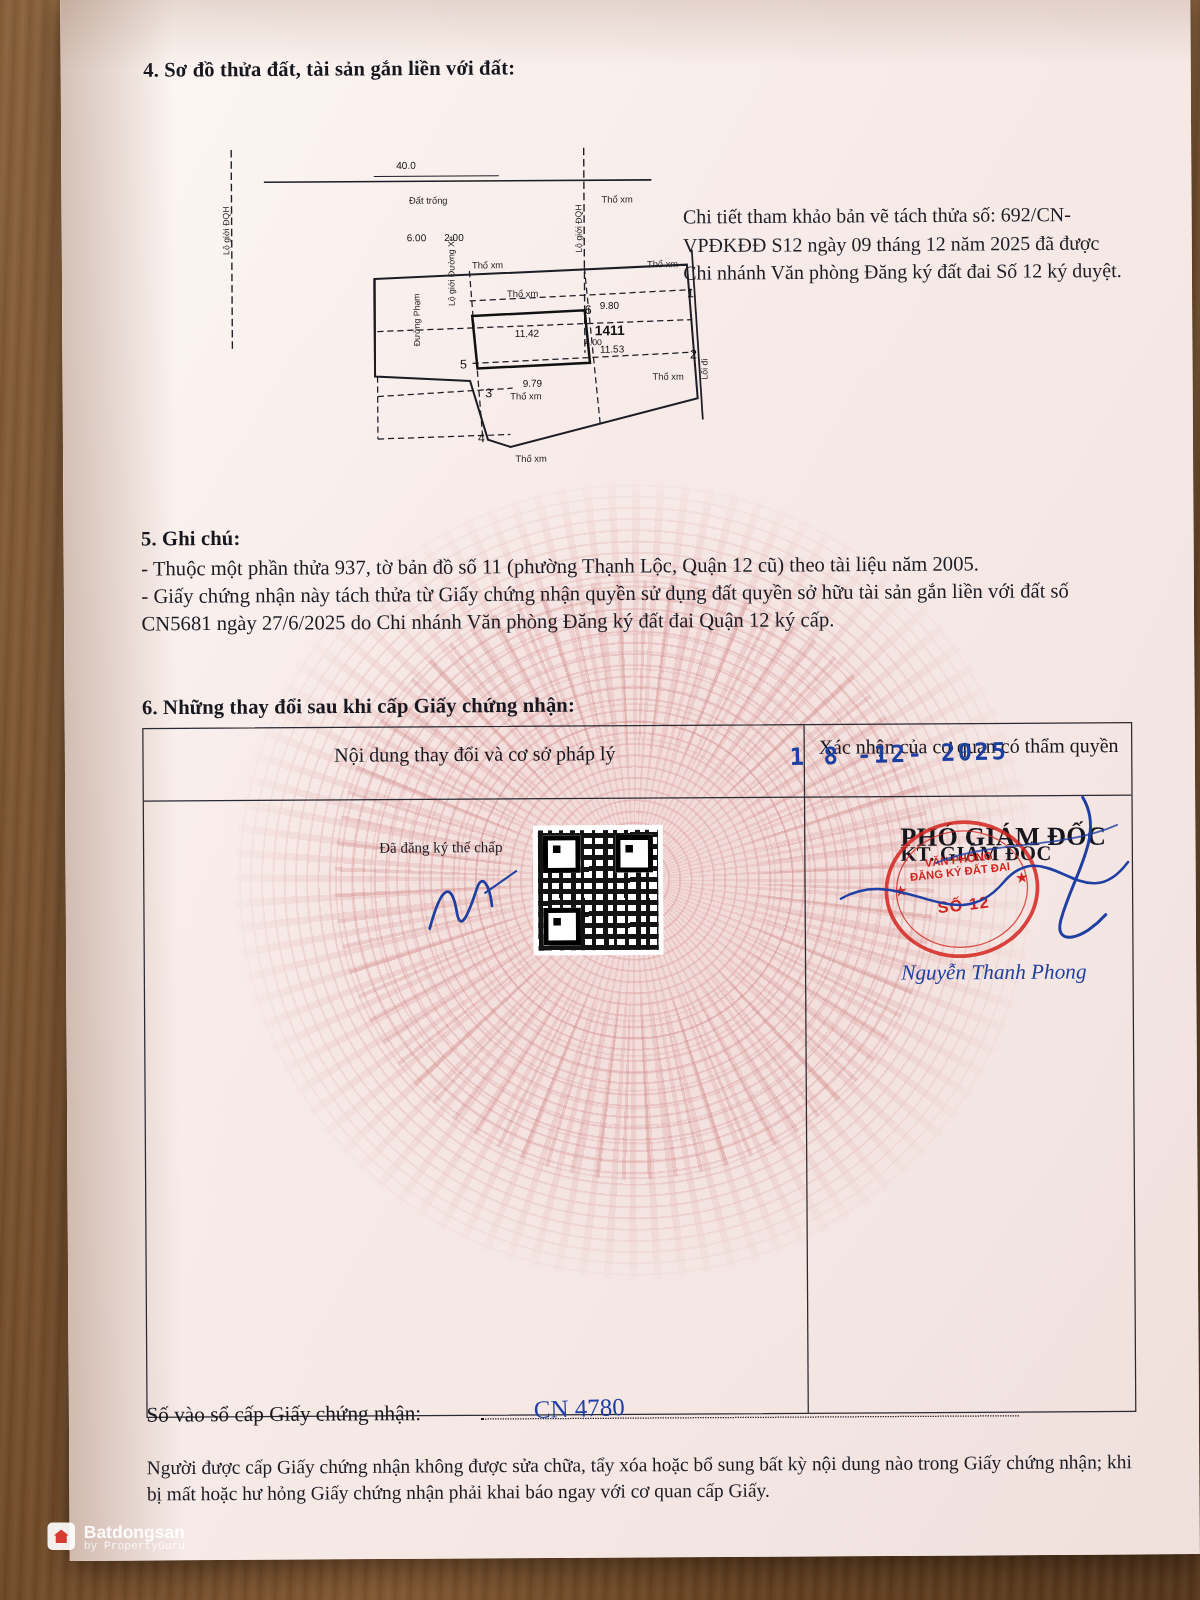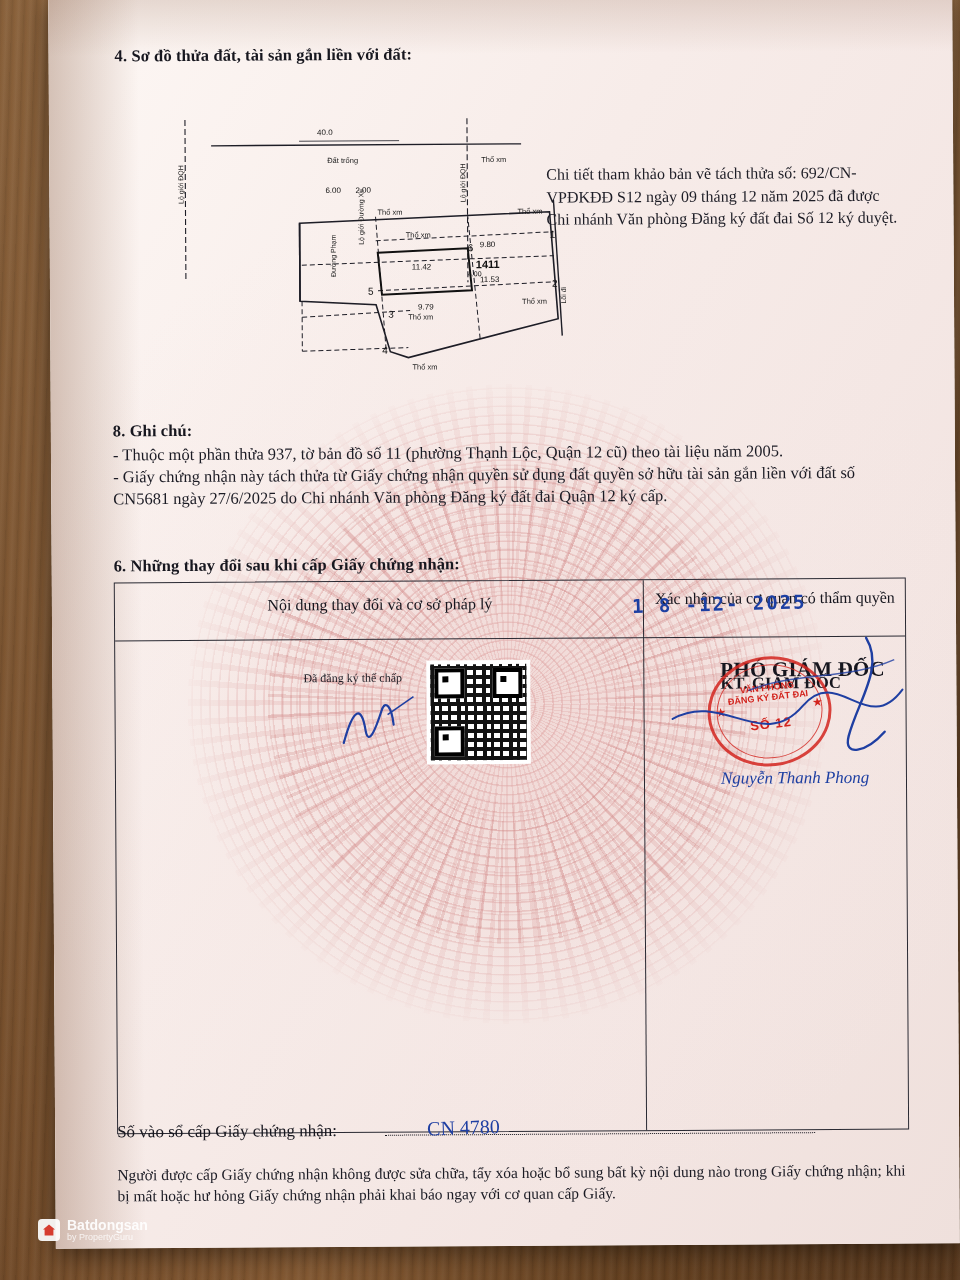--- a/index.html
+++ b/index.html
@@ -171,29 +171,29 @@
     font-family:"Liberation Serif",serif;transform:rotate(-1.5deg);
   }
   #dots{
     position:absolute;left:330px;top:1140px;width:430px;border-bottom:1.6px dotted #16161e;
   }
   #footnote{
     position:absolute;left:62px;top:1168px;width:800px;font-size:15.5px;line-height:1.38;color:#1b1b24;
   }
 
   
-  #wm{position:absolute;left:38px;top:1218px;display:flex;align-items:center;gap:7px;opacity:.92;}
+  #wm{position:absolute;left:38px;top:1218px;display:flex;align-items:flex-start;gap:7px;opacity:.92;}
   #wm .wmicon{
     width:22px;height:22px;border-radius:4px;background:#ffffff;
     display:flex;align-items:center;justify-content:center;
   }
   #wm .wmicon svg{display:block;}
   #wm .wmtext{color:#ffffff;font-family:"Liberation Sans",sans-serif;line-height:1.05;}
   #wm .wm1{font-size:14px;font-weight:bold;}
-  #wm .wm2{font-size:9px;opacity:.85;}
+  #wm .wm2{font-size:9px;opacity:.85;font-family:Liberation Mono, monospace;}
 </style>
 </head>
 <body>
 
 <div class="desk"></div>
 
 <div class="sheet">
   <div class="paperwash"></div>
   <div class="guilloche"></div>
   <div class="guilloche2"></div>
@@ -270,21 +270,21 @@
           <text transform="translate(316,98) rotate(-90)">Lộ giới ĐQH</text>
           <text transform="translate(186,172) rotate(-90)">Đường Phạm</text>
           <text transform="translate(214,140) rotate(-90)">Lộ giới Đường Xe</text>
           <text transform="translate(416,200) rotate(-90)">Lối đi</text>
         </g>
       </svg>
     </div>
 
     <div id="ref-text">Chi tiết tham khảo bản vẽ tách thửa số: 692/CN-VPĐKĐĐ S12 ngày 09 tháng 12 năm 2025 đã được Chi nhánh Văn phòng Đăng ký đất đai Số 12 ký duyệt.</div>
 
-    <div class="hd" id="sec5">8. Ghi chú:</div>
+    <div class="hd" id="sec5">5. Ghi chú:</div>
     <div class="para" id="note-lines">
       <div>- Thuộc một phần thửa 937, tờ bản đồ số 11 (phường Thạnh Lộc, Quận 12 cũ) theo tài liệu năm 2005.</div>
       <div>- Giấy chứng nhận này tách thửa từ Giấy chứng nhận quyền sử dụng đất quyền sở hữu tài sản gắn liền với đất số CN5681 ngày 27/6/2025 do Chi nhánh Văn phòng Đăng ký đất đai Quận 12 ký cấp.</div>
     </div>
 
     <div class="hd" id="sec6">6. Những thay đổi sau khi cấp Giấy chứng nhận:</div>
 
     <div class="tbl">
       <div class="vline"></div>
       <div class="hline"></div>

